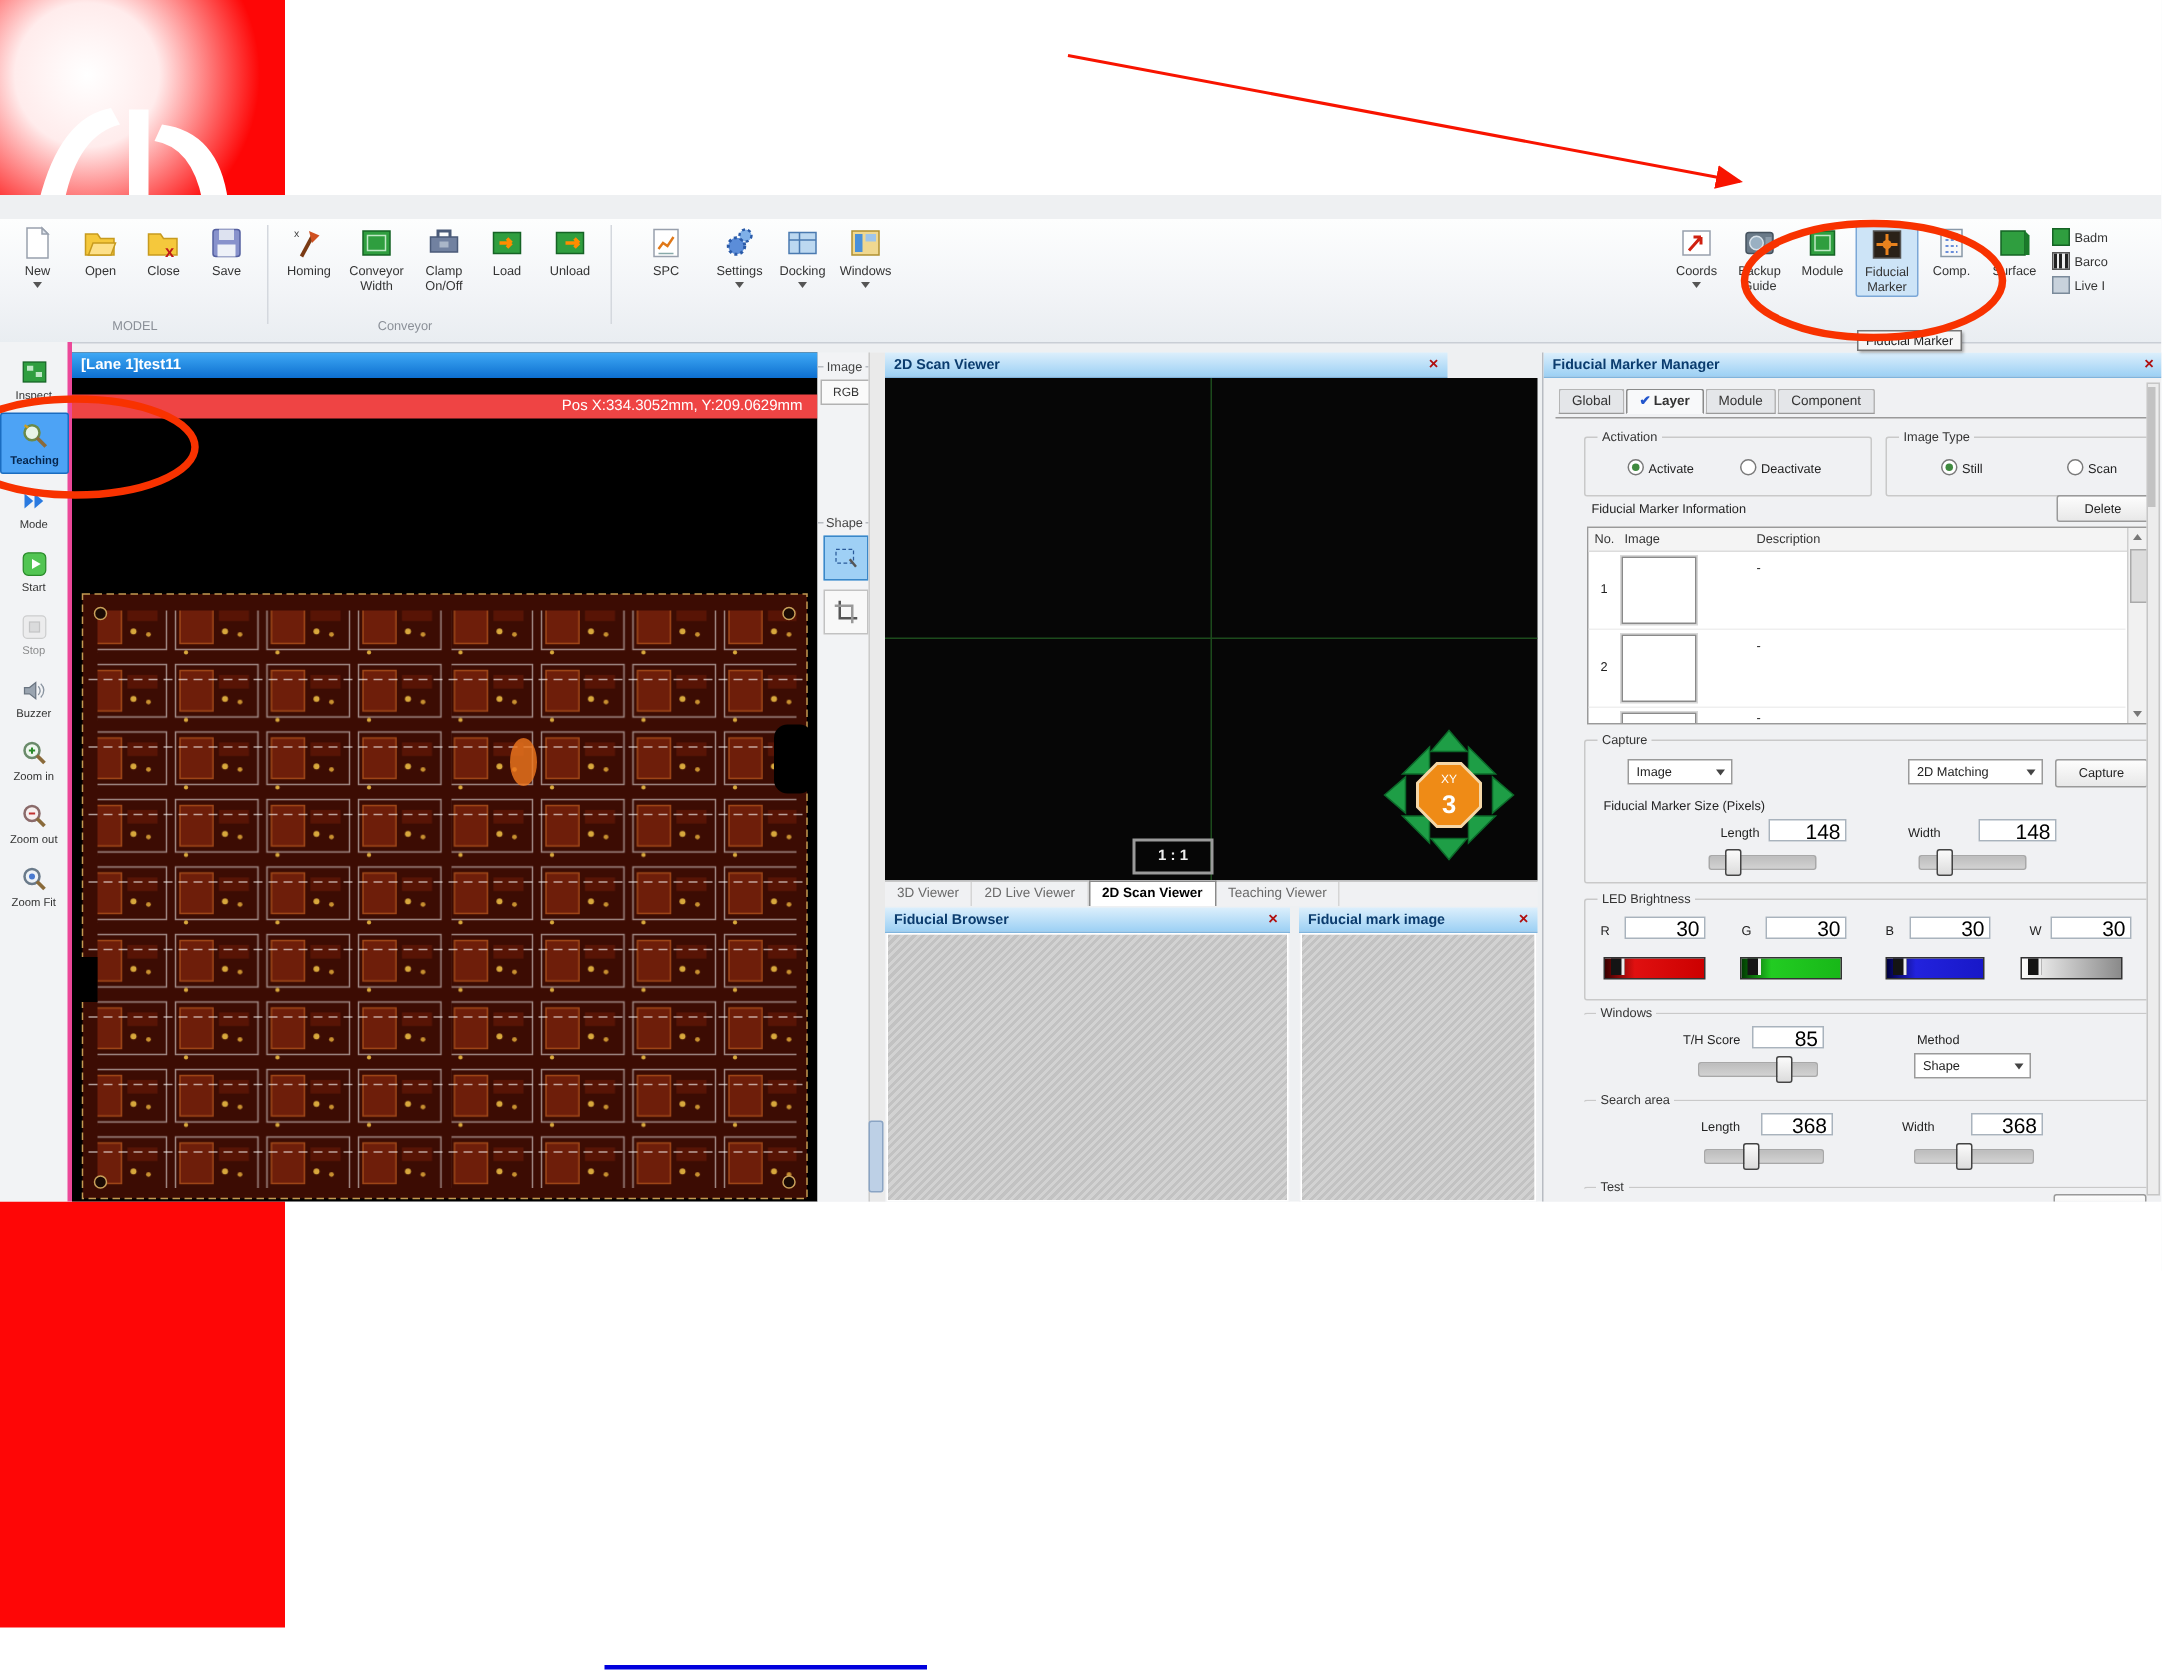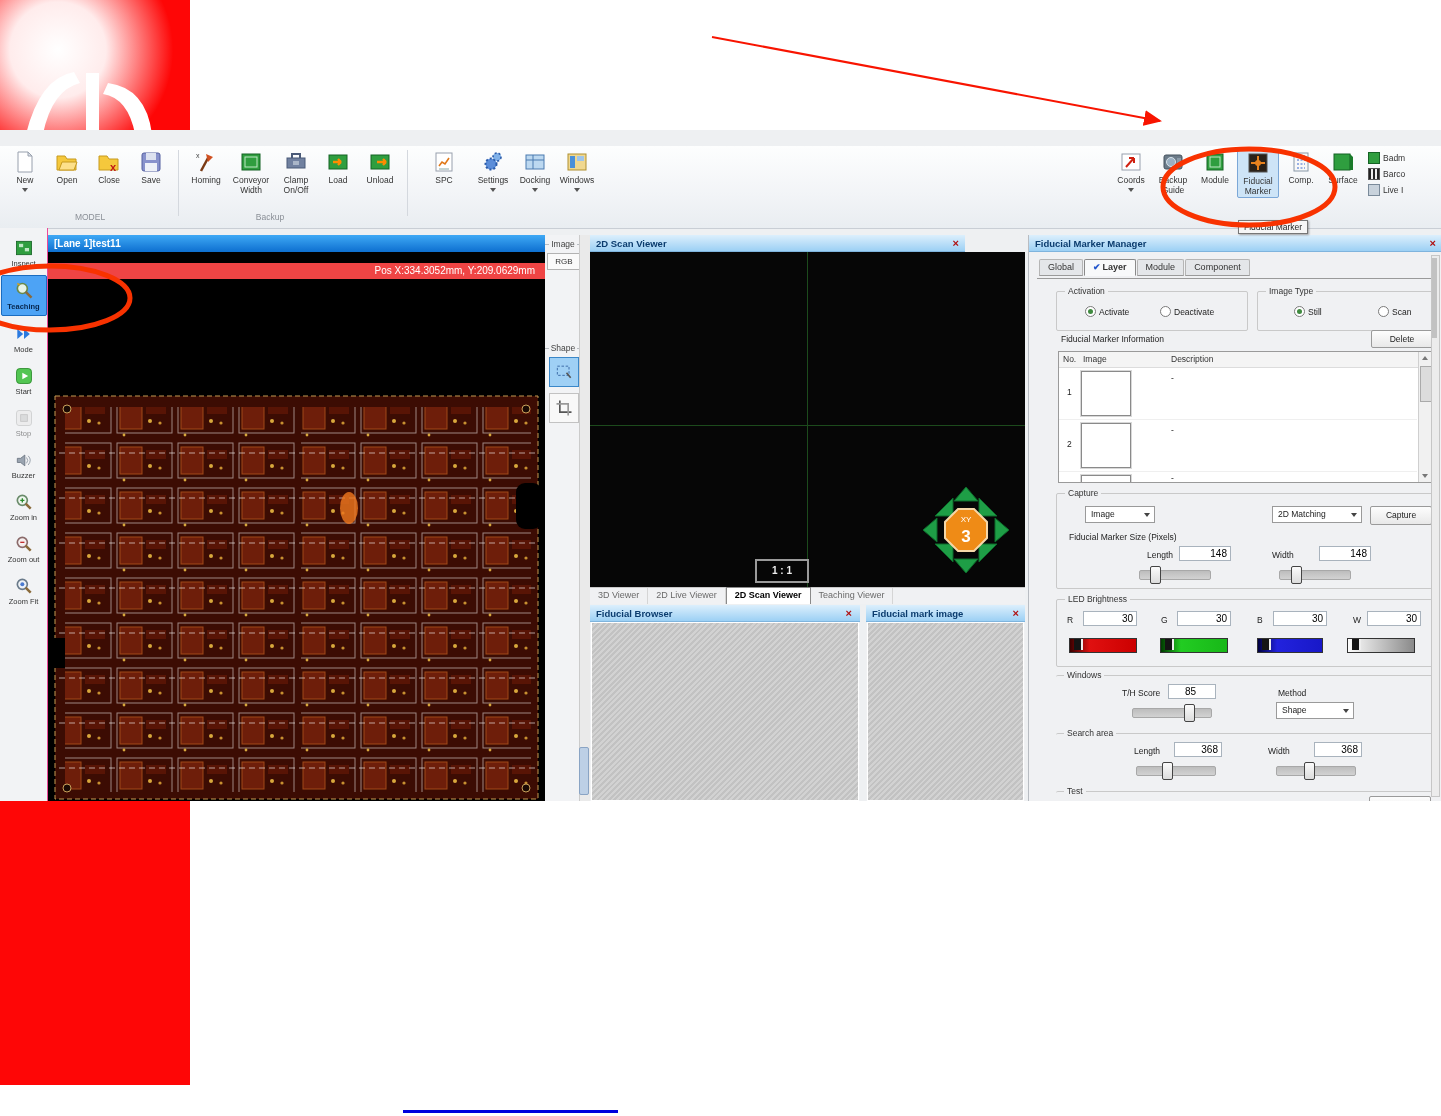--- a/index.html
+++ b/index.html
@@ -33,21 +33,21 @@
   .rb-group{position:absolute;top:66px;font-size:8.5px;color:#8a8f97;text-align:center;}
   .rb-right{position:absolute;left:1110px;top:4px;display:flex;align-items:flex-start;}
   .rb-item.hl{background:#cde4f7;border:1px solid #7ba7d7;border-radius:2px;}
   .mini-stack{display:flex;flex-direction:column;margin-left:4px;}
   .mini-item{display:flex;align-items:center;height:16px;width:56px;overflow:hidden;font-size:8.5px;color:#333;}
   .mini-ico{width:10px;height:10px;margin-right:3px;flex:none;}
   .tooltip{position:absolute;left:1238px;top:220px;z-index:40;background:#f6f6f6;border:1px solid #767676;
     padding:1px 5px;font-size:8.5px;color:#222;box-shadow:1px 1px 2px rgba(0,0,0,.35);}
   
   .sidebar{position:absolute;left:0;top:98px;width:48px;height:573px;background:#f2f3f5;
-    border-right:1px solid #ec4899;padding-top:5px;box-sizing:border-box;}
+    border-right:3px solid #ec4899;padding-top:5px;box-sizing:border-box;}
   .sb-btn{width:44px;margin:0 auto 3px auto;height:39px;display:flex;flex-direction:column;
     align-items:center;justify-content:center;border-radius:2px;}
   .sb-btn svg{width:20px;height:20px;}
   .sb-lbl{font-size:7.5px;color:#333;margin-top:1px;}
   .sb-btn.active{background:#4da3f5;border:1px solid #1a6cc0;}
   .sb-btn.active .sb-lbl{color:#06264d;font-weight:bold;}
   .sb-btn.disabled{opacity:.55;}
   
   .viewer{position:absolute;left:48px;top:105px;width:497px;height:566px;background:#000;}
   .v-title{position:absolute;left:0;top:0;width:100%;height:17px;
@@ -96,21 +96,21 @@
   .mtab{padding:2px 8px 3px 8px;border:1px solid #b5b5b5;border-bottom:1px solid #9a9a9a;
     background:#e4e6e9;margin-right:1px;border-radius:2px 2px 0 0;color:#333;}
   .mtab.active{background:#f8f9fa;font-weight:bold;border-color:#8a8a8a;border-bottom:1px solid #f8f9fa;}
   .chk{color:#2255cc;font-weight:bold;margin-right:2px;}
   .mline{position:absolute;left:8px;top:43px;width:396px;height:1px;background:#9a9a9a;}
   .gbox{position:absolute;border:1px solid #c9c9c9;border-radius:2px;}
   .gcap{position:absolute;top:-6px;left:8px;background:#f0f1f3;padding:0 3px;color:#333;}
   .radio{display:inline-block;width:9px;height:9px;border:1px solid #7a7a7a;border-radius:50%;
     background:#fff;vertical-align:-2px;margin-right:3px;position:relative;}
   .radio.on::after{content:"";position:absolute;left:2px;top:2px;width:5px;height:5px;border-radius:50%;background:#3f8a3f;}
-  .fld{position:absolute;background:#fff;border:1px solid #a9b3bd;font-size:10px;text-align:right;
+  .fld{position:absolute;background:#fff;border:1px solid #a9b3bd;font-size:14px;text-align:right;
     padding:0 3px 0 0;box-sizing:border-box;font-family:"Liberation Sans",sans-serif;}
   .btn{position:absolute;background:linear-gradient(#fdfdfd,#e8e8e8);border:1px solid #9a9a9a;
     border-radius:2px;text-align:center;font-size:8.5px;color:#222;}
   .dd{position:absolute;background:#fff;border:1px solid #9a9a9a;font-size:8.5px;
     line-height:15px;padding-left:5px;box-sizing:border-box;}
   .dd::after{content:"";position:absolute;right:4px;top:6px;width:0;height:0;
     border-left:3.5px solid transparent;border-right:3.5px solid transparent;border-top:4px solid #444;}
   .slider{position:absolute;height:8px;background:linear-gradient(#bdbdbd,#d2d2d2);border:1px solid #a8a8a8;border-radius:2px;}
   .sthumb{position:absolute;top:-5px;width:9px;height:16px;background:linear-gradient(#fbfbfb,#dcdcdc);
     border:1px solid #444;border-radius:2px;}
@@ -269,21 +269,21 @@
                 <rect x="3" y="4" width="18" height="16" fill="#f0d890" stroke="#b09030"></rect>
                 <rect x="5" y="6" width="5" height="12" fill="#4a90d9"></rect>
                 <rect x="12" y="6" width="7" height="5" fill="#9fc5ea"></rect>
               </svg>
             </span>
           <span class="rb-lbl">Windows</span>
           <span class="caret"></span>
         </div>
       </div>
       <span class="rb-group" style="left:60px;width:60px;">MODEL</span>
-      <span class="rb-group" style="left:235px;width:70px;">Backup</span>
+      <span class="rb-group" style="left:235px;width:70px;">Conveyor</span>
 
       <div class="rb-right">
         <div class="rb-item">
           <span class="ticon">
               <svg viewBox="0 0 24 24">
                 <rect x="3" y="4" width="18" height="16" fill="#fff" stroke="#98a0ad"></rect>
                 <path d="M7 17L15 8m0 0h-5m5 0v5" stroke="#d02010" stroke-width="2" fill="none"></path>
               </svg>
             </span>
           <span class="rb-lbl">Coords</span>
@@ -627,21 +627,21 @@
             <div class="ledthumb"></div>
           </div>
         <div class="ledbar" style="left:290px;top:38px;width:66px;background:linear-gradient(to right,#fcfcfc,#8a8a8a);">
             <div class="ledthumb"></div>
           </div>
       </div>
 
       <div class="gbox" style="left:27px;top:440px;width:377px;height:52px;border-left:none;border-right:none;border-bottom:none;">
         <span class="gcap">Windows</span>
         <span class="abs" style="left:66px;top:12px;">T/H Score</span>
-        <input class="fld" style="left: 112px; top: 8px; width: 48px; height: 15px; text-align: center;" value="85">
+        <input class="fld" style="left: 112px; top: 8px; width: 48px; height: 15px;" value="85">
         <div class="slider" style="left:76px;top:32px;width:78px;">
             <div class="sthumb" style="left:66%;"></div>
           </div>
         <span class="abs" style="left:222px;top:12px;">Method</span>
         <div class="dd" style="left:220px;top:26px;width:78px;height:17px;"><span>Shape</span></div>
       </div>
 
       <div class="gbox" style="left:27px;top:498px;width:377px;height:52px;border-left:none;border-right:none;border-bottom:none;">
         <span class="gcap">Search area</span>
         <span class="abs" style="left:78px;top:12px;">Length</span>

